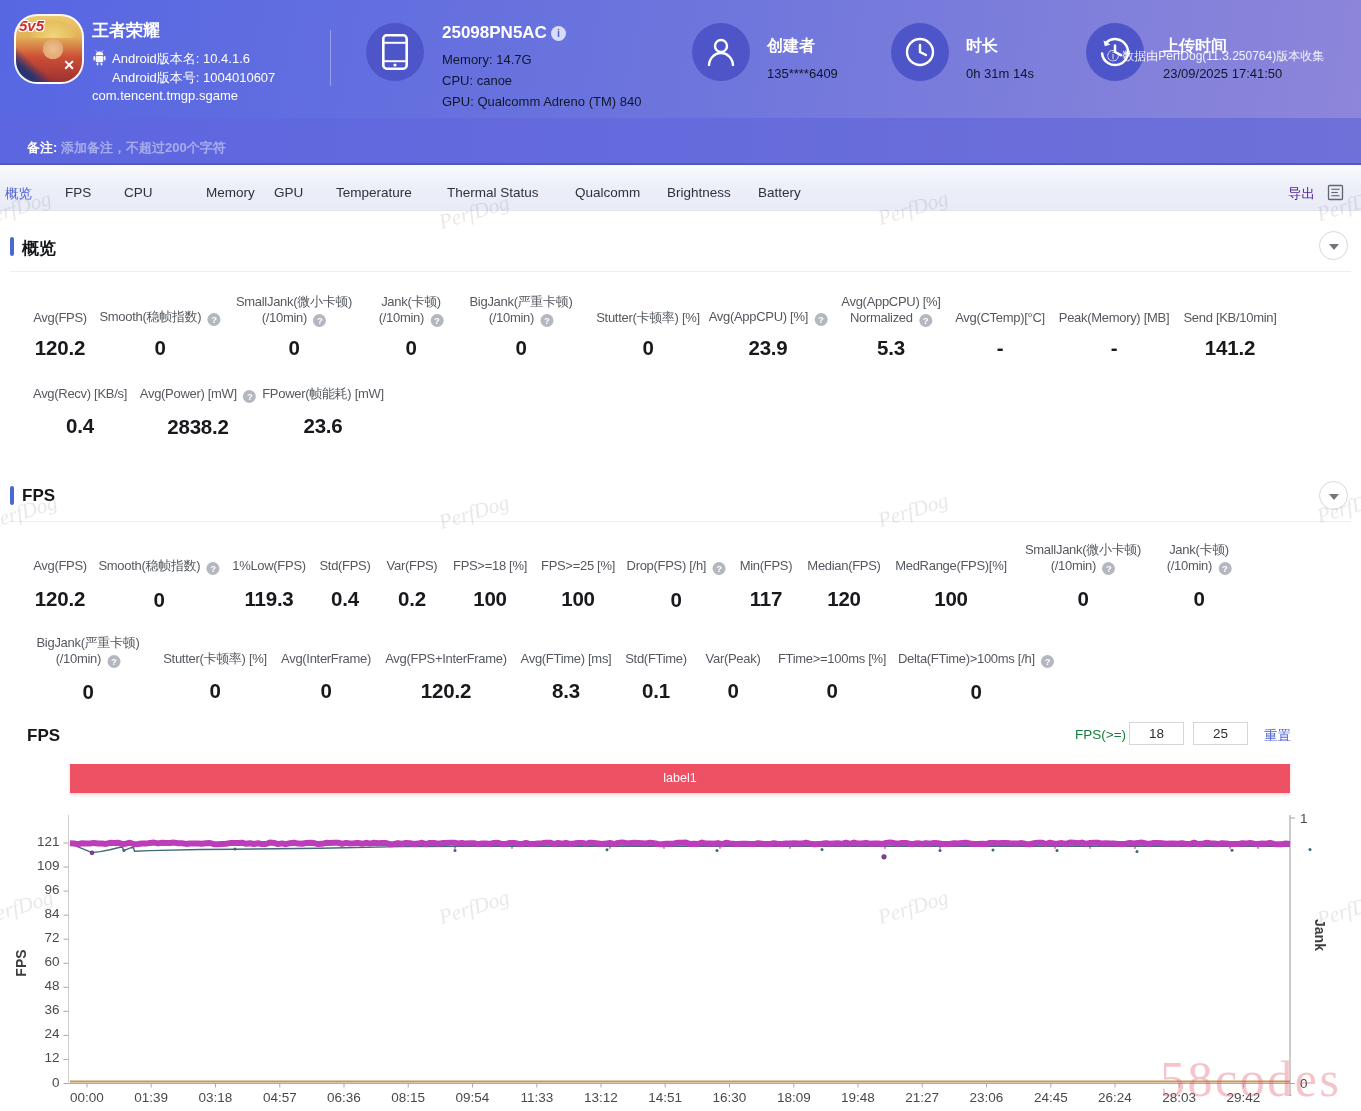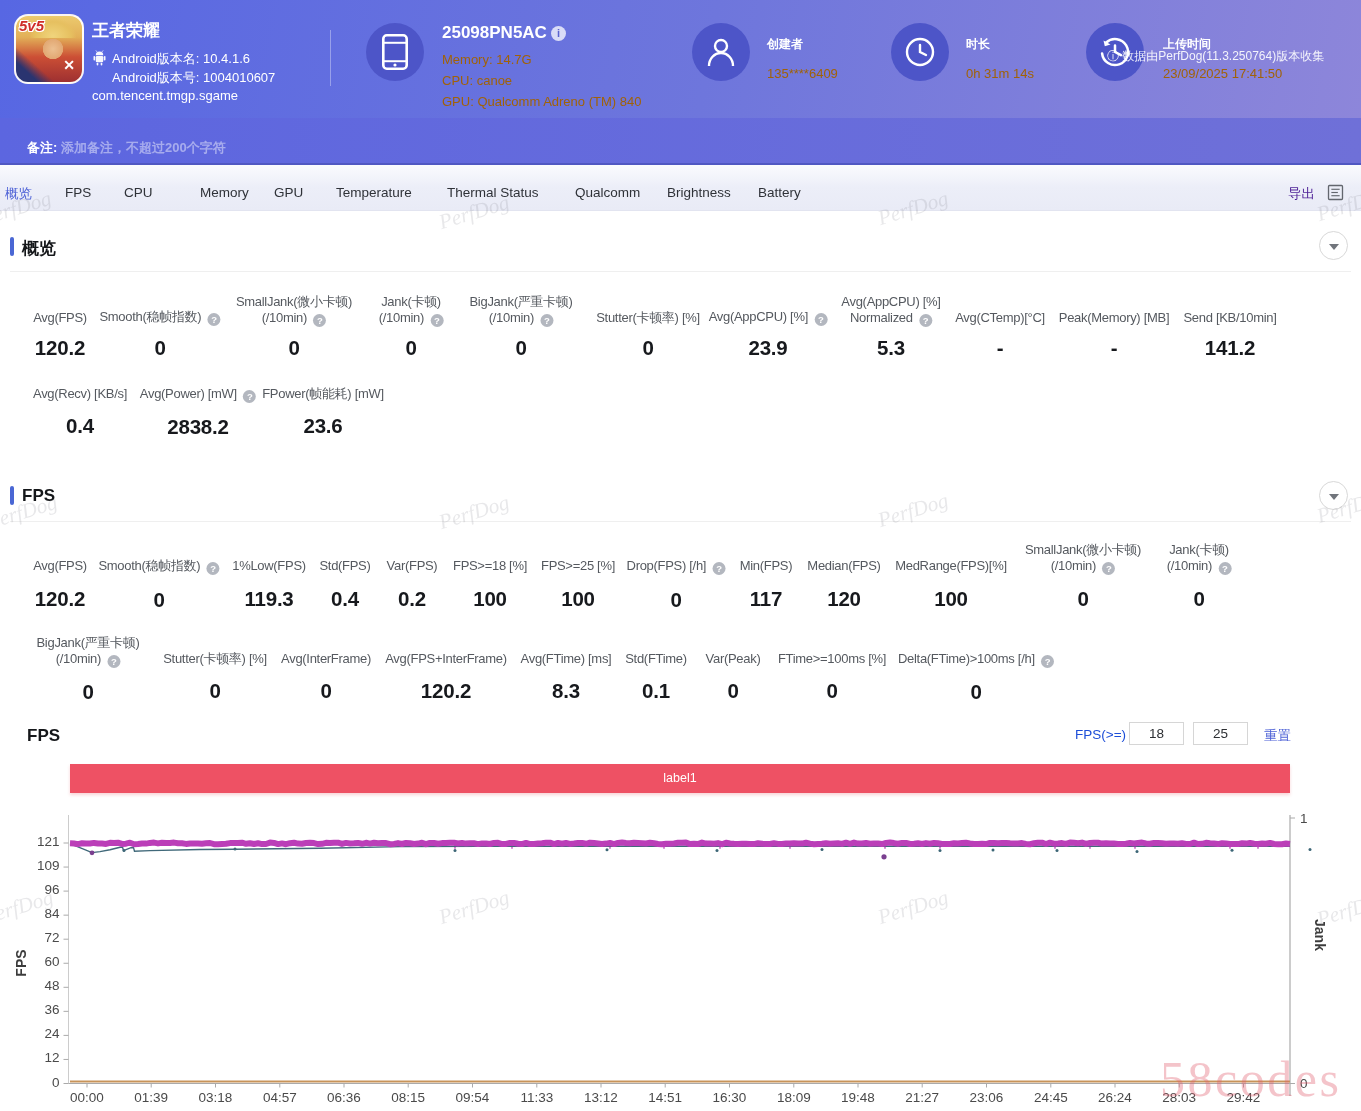--- a/index.html
+++ b/index.html
@@ -4,36 +4,36 @@
 <style>
   * { margin:0; padding:0; box-sizing:border-box; }
   html,body { width:1361px; height:1111px; overflow:hidden; background:#fff;
     font-family:"Liberation Sans", sans-serif; position:relative; }
   .abs { position:absolute; }
 
   
   .header { position:absolute; left:0; top:0; width:1361px; height:118px;
     background:linear-gradient(100deg,#5767e3 0%,#6e76dc 52%,#8d86da 100%); }
   .appicon { position:absolute; left:14px; top:14px; width:70px; height:70px;
-    border-radius:14px; border:2px solid rgba(255,255,255,.95); overflow:hidden;
+    border-radius:23px; border:2px solid rgba(255,255,255,.95); overflow:hidden;
     background:
       radial-gradient(circle at 56% 50%, #ecc091 0%, #e2a873 20%, rgba(0,0,0,0) 21%),
       linear-gradient(222deg, rgba(30,40,120,0) 72%, #2a3470 84%),
       linear-gradient(180deg, #ecca6e 0%, #e2b058 32%, #cc4f35 62%, #9e3031 100%); }
   .appicon .hair { position:absolute; left:14px; top:2px; width:46px; height:20px;
     background:radial-gradient(ellipse at 50% 90%, #f0d47c 0%, #e6c060 55%, rgba(0,0,0,0) 72%); }
   .appicon .v5 { position:absolute; left:3px; top:1px; font-size:15px; font-weight:bold; font-style:italic;
     color:#cf2c28; text-shadow:-1px -1px 0 #fff, 1px -1px 0 #fff, -1px 1px 0 #fff, 1px 1px 0 #fff; }
   .appicon .spark { position:absolute; right:7px; bottom:9px; color:#fff; font-size:14px; font-weight:bold; }
   .hdr-title { position:absolute; left:92px; top:19px; font-size:17px; font-weight:bold; color:#fff; }
   .hdr-sub { position:absolute; font-size:13px; color:#fff; }
   .vdiv { position:absolute; left:330px; top:30px; width:1px; height:56px; background:rgba(255,255,255,.35); }
   .circ { position:absolute; width:58px; height:58px; border-radius:50%; background:#4d55c8; }
-  .hname { position:absolute; font-size:12px; font-weight:bold; color:#fff; }
-  .hval { position:absolute; font-size:13px; color:#a16207;text-align:center; }
+  .hname { position:absolute; font-size:16px; font-weight:bold; color:#fff; }
+  .hval { position:absolute; font-size:13px; color:#0f172a;text-align:center; }
   .collectinfo { position:absolute; left:1107px; top:5px; font-size:12px; color:rgba(255,255,255,.9);margin-top:43px; }
 
   
   .notebar { position:absolute; left:0; top:118px; width:1361px; height:47px;
     background:linear-gradient(90deg,#5c66e0 0%,#6f70d8 100%); border-bottom:2px solid #5058c2; }
 
   
   .nav { position:absolute; left:0; top:165px; width:1361px; height:46px;
     background:linear-gradient(180deg,#fafbfe 0%, #eceef8 50%, #e9ebf6 100%); border-bottom:1px solid #e2e4f0; }
   .tab { position:absolute; top:185px; font-size:13.5px; color:#2f3238; }
@@ -58,21 +58,21 @@
   .ov2.hq .vl { margin-top:10.5px !important; }
   .rf2 .vl { margin-top:11.5px !important; }
   .rf2.hq .vl { margin-top:11px !important; }
   .cell .vl { font-size:20.5px; font-weight:bold; color:#17191d; line-height:25px; margin-top:9px; letter-spacing:-0.2px; }
   .q { display:inline-block; width:13px; height:13px; border-radius:50%; background:#b3b7bf;
     color:#fff; font-size:9.5px; line-height:13px; text-align:center; font-weight:bold;
     vertical-align:-2px; margin-left:3px; }
 
   
   .fpslabel { position:absolute; left:27px; top:726px; font-size:17px; font-weight:bold; color:#15171a; }
-  .fpsge { position:absolute; left:1075px; top:727px; font-size:13.5px; color:#1d4ed8; }
+  .fpsge { position:absolute; left:1075px; top:727px; font-size:13.5px; color:#15803d; }
   .inpbox { position:absolute; top:722px; width:55px; height:23px; border:1px solid #d6d6d6;
     background:#fff; text-align:center; font-size:13.5px; color:#2c2f33; line-height:21px; }
   .reset { position:absolute; left:1264px; top:727px; font-size:13.5px; color:#4d61d6; }
   .label1 { position:absolute; left:70px; top:764px; width:1220px; height:29px; background:#ee5164; box-shadow:0 2px 3px rgba(233,82,100,.25);
     color:#fff; font-size:12.5px; text-align:center; line-height:29px; }
 
   
   .wm { position:absolute; font-family:"Liberation Serif", serif; font-size:21px; font-style:italic;
     color:rgba(130,130,138,.18); transform:rotate(-17deg); white-space:nowrap; }
   .wm58 { position:absolute; left:1160px; top:1050px; font-family:"Liberation Serif", serif;
@@ -145,21 +145,21 @@
 
 <div class="collectinfo">ⓘ 数据由PerfDog(11.3.250764)版本收集</div>
 
 <div class="notebar"></div>
 <div class="abs" style="left:27px;top:139px;font-size:13px;color:#fff;font-weight:bold">备注: <span style="font-weight:bold;color:rgba(255,255,255,.45)">添加备注，不超过200个字符</span></div>
 
 <div class="nav"></div>
 <div class="tab act" style="left:5px">概览</div>
 <div class="tab" style="left:65px">FPS</div>
 <div class="tab" style="left:124px">CPU</div>
-<div class="tab" style="left:200px">Memory</div>
+<div class="tab" style="left:206px">Memory</div>
 <div class="tab" style="left:274px">GPU</div>
 <div class="tab" style="left:336px">Temperature</div>
 <div class="tab" style="left:447px">Thermal Status</div>
 <div class="tab" style="left:575px">Qualcomm</div>
 <div class="tab" style="left:667px">Brightness</div>
 <div class="tab" style="left:758px">Battery</div>
 <div class="tab" style="left:1288px;color:#4c1d95">导出</div>
 <svg class="abs" style="left:1327px;top:184px" width="17" height="17" viewBox="0 0 18 18">
   <rect x="1.6" y="1.6" width="14.8" height="14.8" rx="1" fill="none" stroke="#62666e" stroke-width="1.4"></rect>
   <line x1="4.6" y1="5.6" x2="13.4" y2="5.6" stroke="#62666e" stroke-width="1.2"></line>

